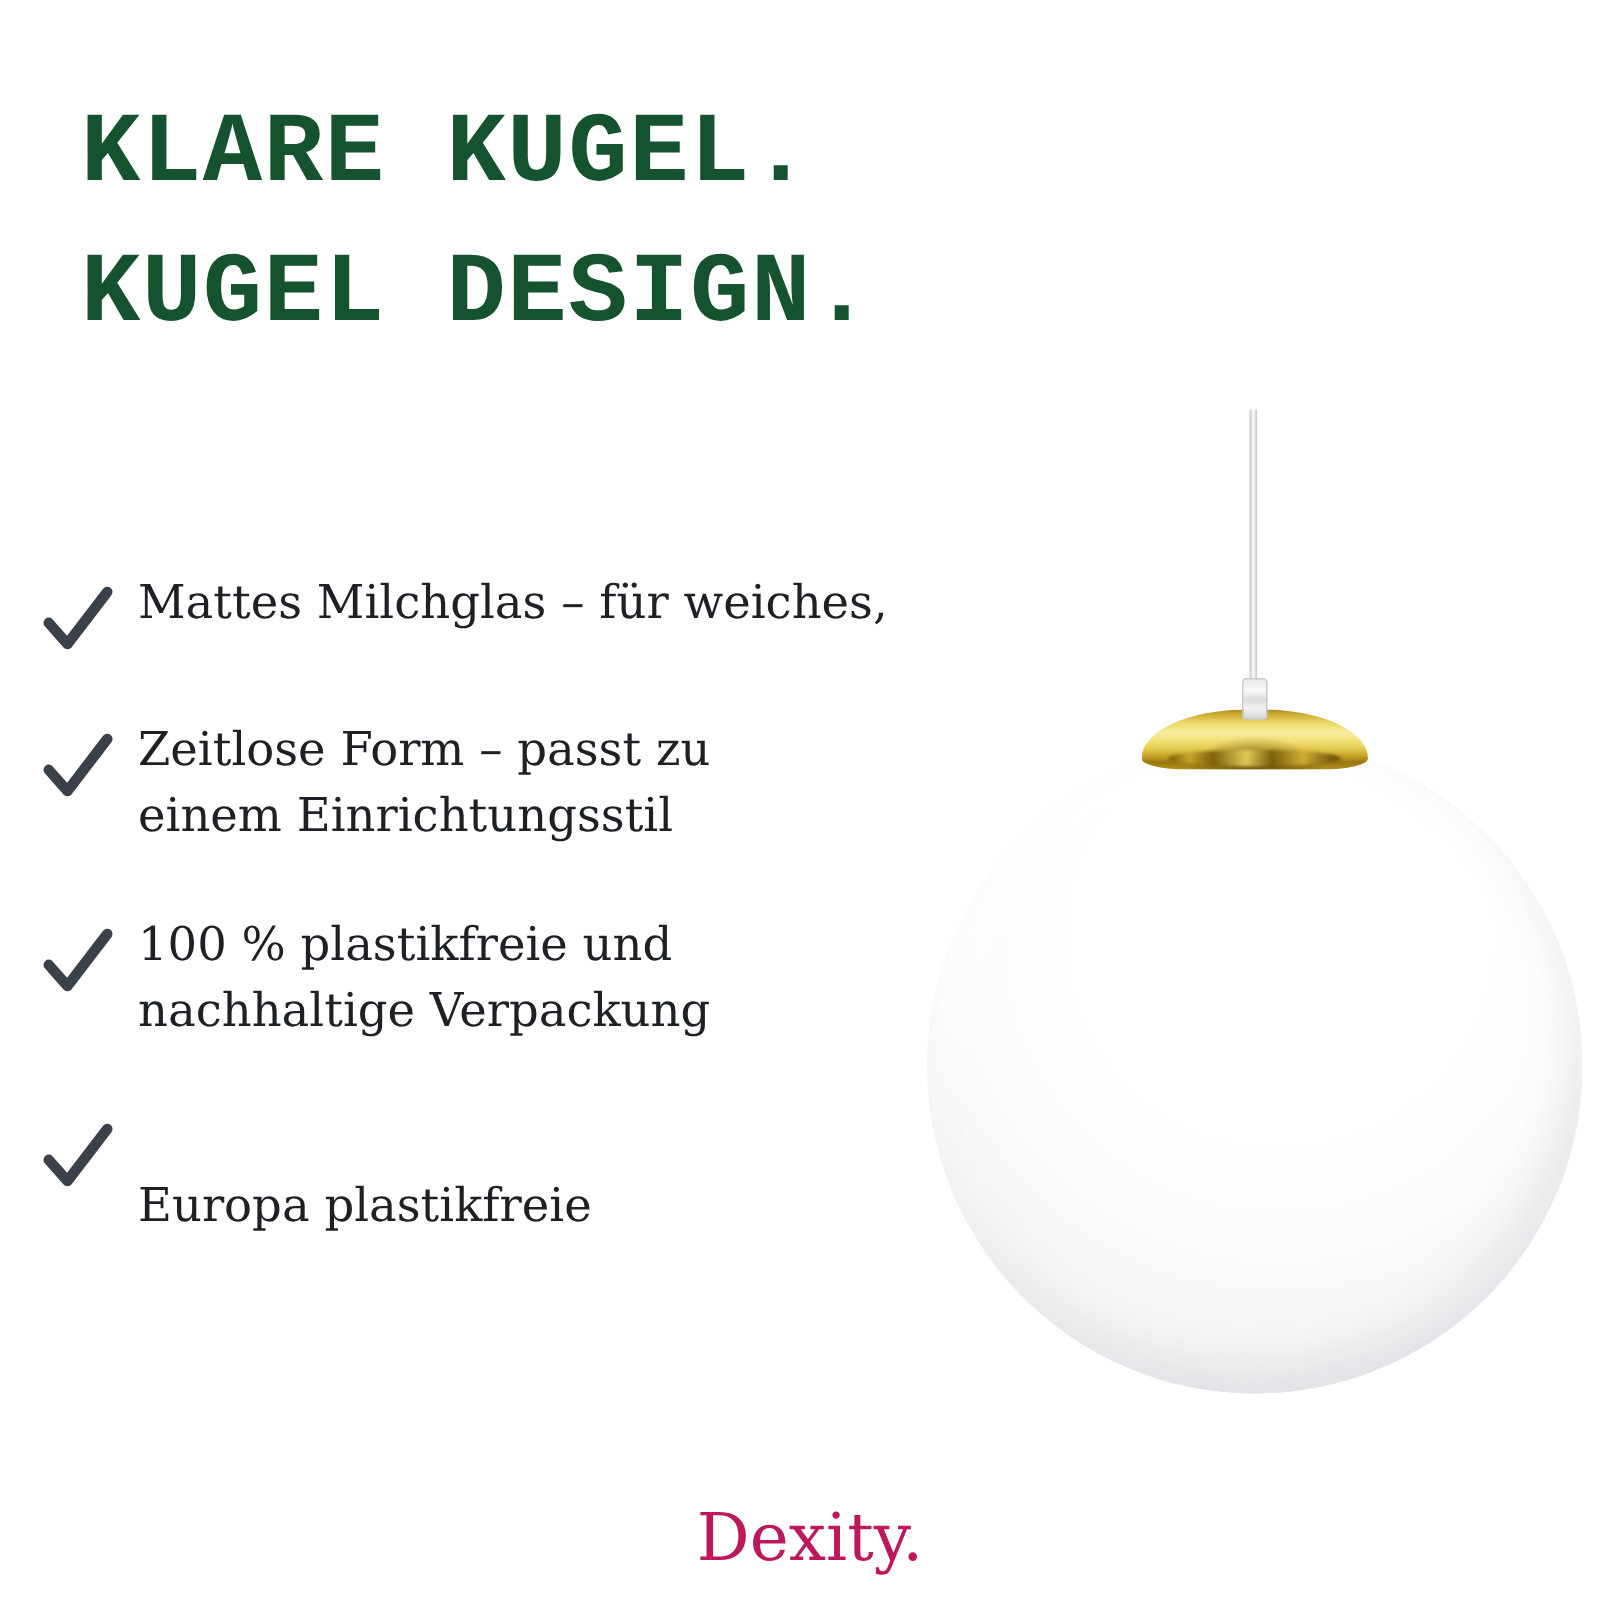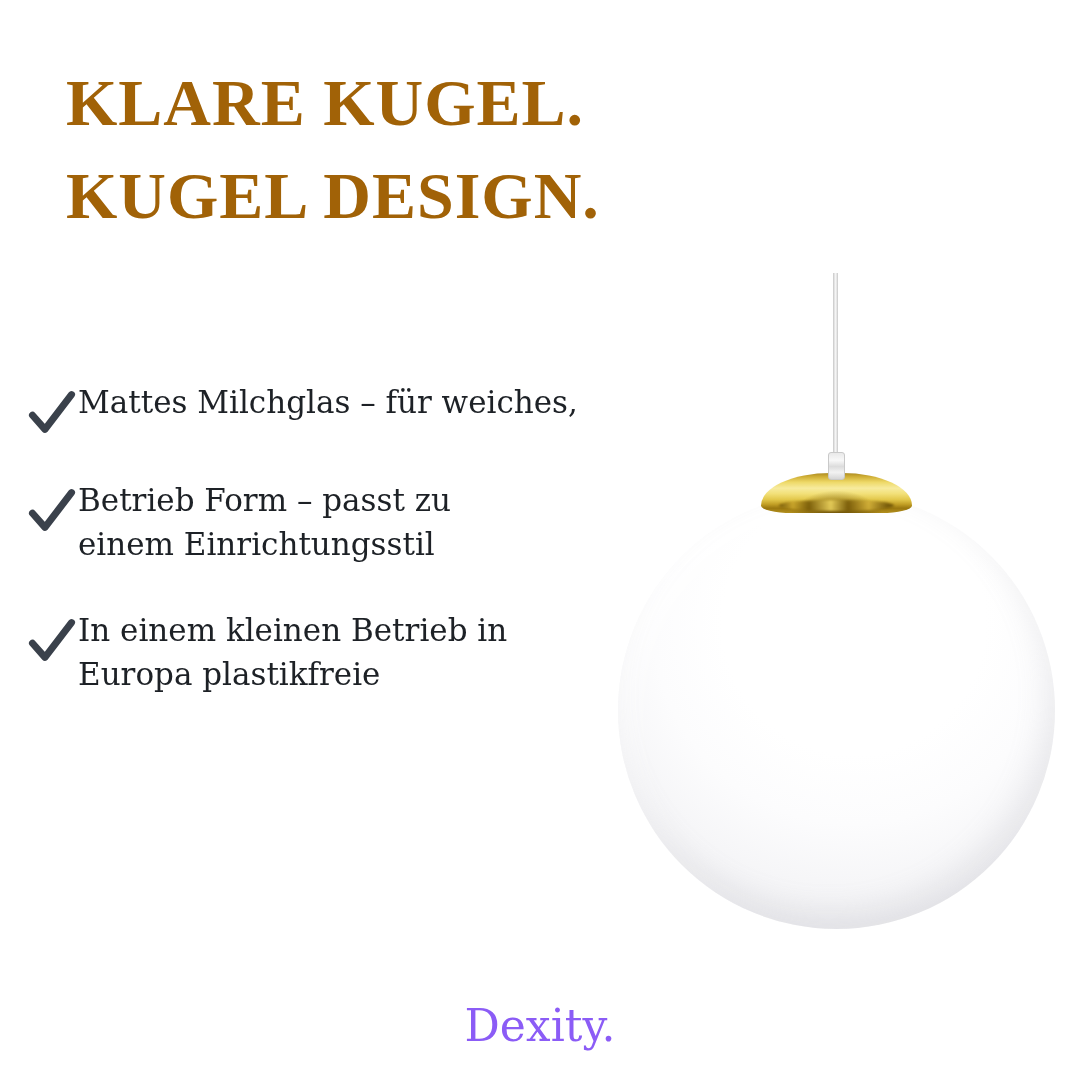--- a/index.html
+++ b/index.html
@@ -4,38 +4,39 @@
 <style>
   * { margin:0; padding:0; box-sizing:border-box; }
   html,body { background:#ffffff; }
   body { width:1080px; height:1080px; position:relative; overflow:hidden;
          font-family:"DejaVu Serif", serif; }
 
   .canvas { position:absolute; inset:0; width:1080px; height:1080px; background:#ffffff; }
 
   
   .headline {
-    position:absolute; left:66px; top:56px;
-    font-family:Liberation Serif, serif;
+    position:absolute; left:54px; top:56px;
+    font-family:Liberation Mono, monospace;
     font-weight:700; font-size:66px; line-height:93px;
-    letter-spacing:1px; color:#a16207;
+    letter-spacing:1px; color:#14532d;
   }
   .headline .hl-line { display:block; white-space:nowrap; }
 
   
   .features {
     position:absolute; left:26px; top:380px; width:600px;
     list-style:none;
   }
   .feature { display:flex; align-items:flex-start; margin-bottom:42px; }
   .check {
     flex:0 0 auto; width:52px; height:48px; margin-top:8px;
     color:#3a414b;
   }
   .feature-text {
+    margin-left:14px;
     font-family:"DejaVu Serif", serif;
     font-size:31px; line-height:44px; color:#1d2126;
     white-space:nowrap;
   }
 
   
   .lamp { position:absolute; inset:0; pointer-events:none; }
 
   .cord {
     position:absolute; left:833px; top:273px; width:5px; height:183px;
@@ -68,21 +69,21 @@
       #ececef 86%, #e4e4e7 96%, #dfdfe2 100%);
     box-shadow: inset -8px -16px 30px rgba(150,150,162,0.16),
                 inset 10px 18px 30px rgba(255,255,255,0.85);
   }
 
   
   .brand {
     position:absolute; left:0; right:0; top:1000px;
     text-align:center;
     font-family:"DejaVu Serif", serif;
-    font-size:44px; color:#8b5cf6;
+    font-size:44px; color:#be185d;
   }
 </style>
 </head>
 <body>
 
 <div class="canvas">
 
   <h1 class="headline">
     <span class="hl-line">KLARE KUGEL.</span>
     <span class="hl-line">KUGEL DESIGN.</span>
@@ -95,30 +96,39 @@
       </svg>
       <p class="feature-text">
         <span>Mattes Milchglas – für weiches,</span><br>
       </p>
     </li>
     <li class="feature">
       <svg class="check" viewBox="0 0 48 44" aria-hidden="true">
         <path d="M6 25 L17.5 38 L42 6" fill="none" stroke="currentColor" stroke-width="6.5" stroke-linecap="round" stroke-linejoin="round"></path>
       </svg>
       <p class="feature-text">
-        <span>Betrieb Form – passt zu</span><br>
+        <span>Zeitlose Form – passt zu</span><br>
         <span>einem Einrichtungsstil</span>
       </p>
     </li>
     <li class="feature">
       <svg class="check" viewBox="0 0 48 44" aria-hidden="true">
         <path d="M6 25 L17.5 38 L42 6" fill="none" stroke="currentColor" stroke-width="6.5" stroke-linecap="round" stroke-linejoin="round"></path>
       </svg>
       <p class="feature-text">
-        <span>In einem kleinen Betrieb in</span><br>
+        <span>100 % plastikfreie und</span><br>
+        <span>nachhaltige Verpackung</span>
+      </p>
+    </li>
+    <li class="feature">
+      <svg class="check" viewBox="0 0 48 44" aria-hidden="true">
+        <path d="M6 25 L17.5 38 L42 6" fill="none" stroke="currentColor" stroke-width="6.5" stroke-linecap="round" stroke-linejoin="round"></path>
+      </svg>
+      <p class="feature-text">
+        <br>
         <span>Europa plastikfreie</span>
       </p>
     </li>
   </ul>
 
   <div class="lamp">
     <div class="cord"></div>
     <div class="connector"></div>
     <div class="cap">
       <div class="cap-reflection"></div>

